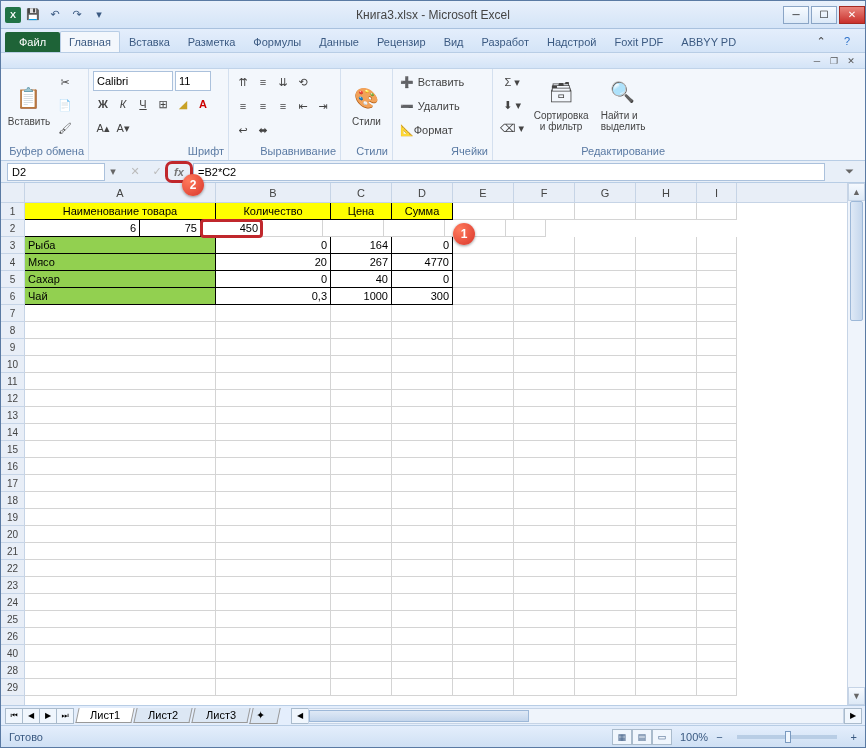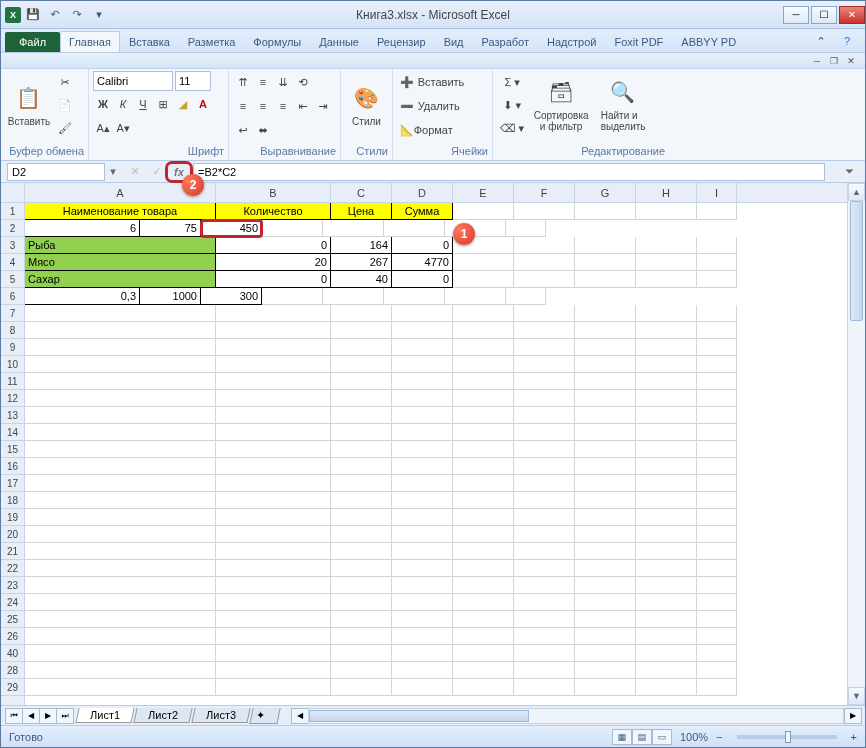--- a/index.html
+++ b/index.html
@@ -351,20 +351,21 @@
           <div class="cell cB data-cell">0</div>
           <div class="cell cC data-cell">40</div>
           <div class="cell cD data-cell">0</div>
           <div class="cell cE"></div>
           <div class="cell cF"></div>
           <div class="cell cG"></div>
           <div class="cell cH"></div>
           <div class="cell cI"></div>
         </div>
         <div class="row">
+          <div class="cell cA green-cell">Чай</div>
           <div class="cell cB data-cell">0,3</div>
           <div class="cell cC data-cell">1000</div>
           <div class="cell cD data-cell">300</div>
           <div class="cell cE"></div>
           <div class="cell cF"></div>
           <div class="cell cG"></div>
           <div class="cell cH"></div>
           <div class="cell cI"></div>
         </div>
 

